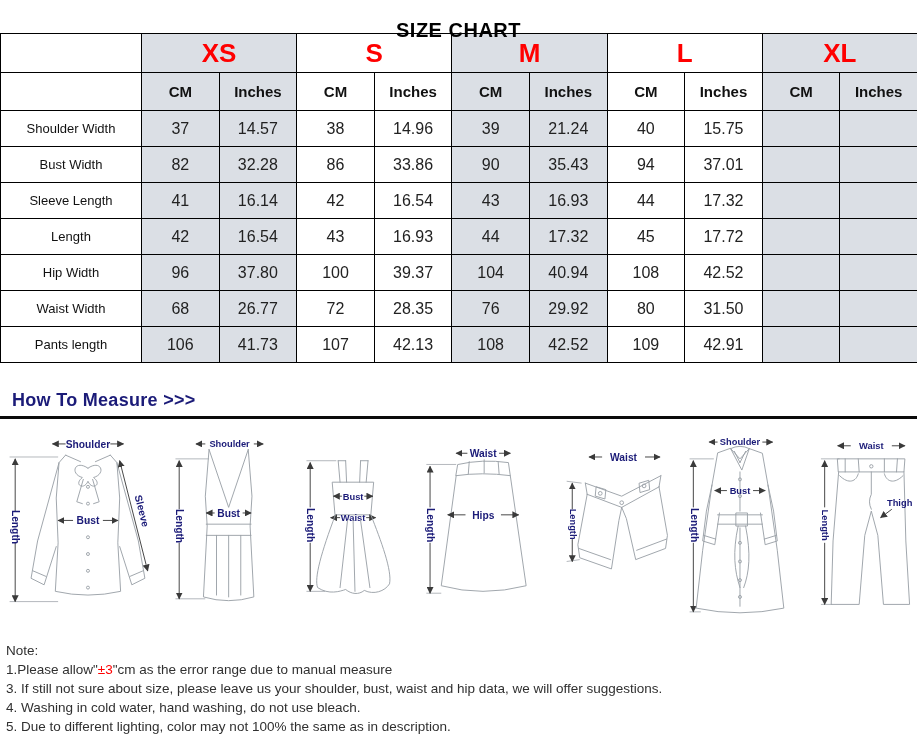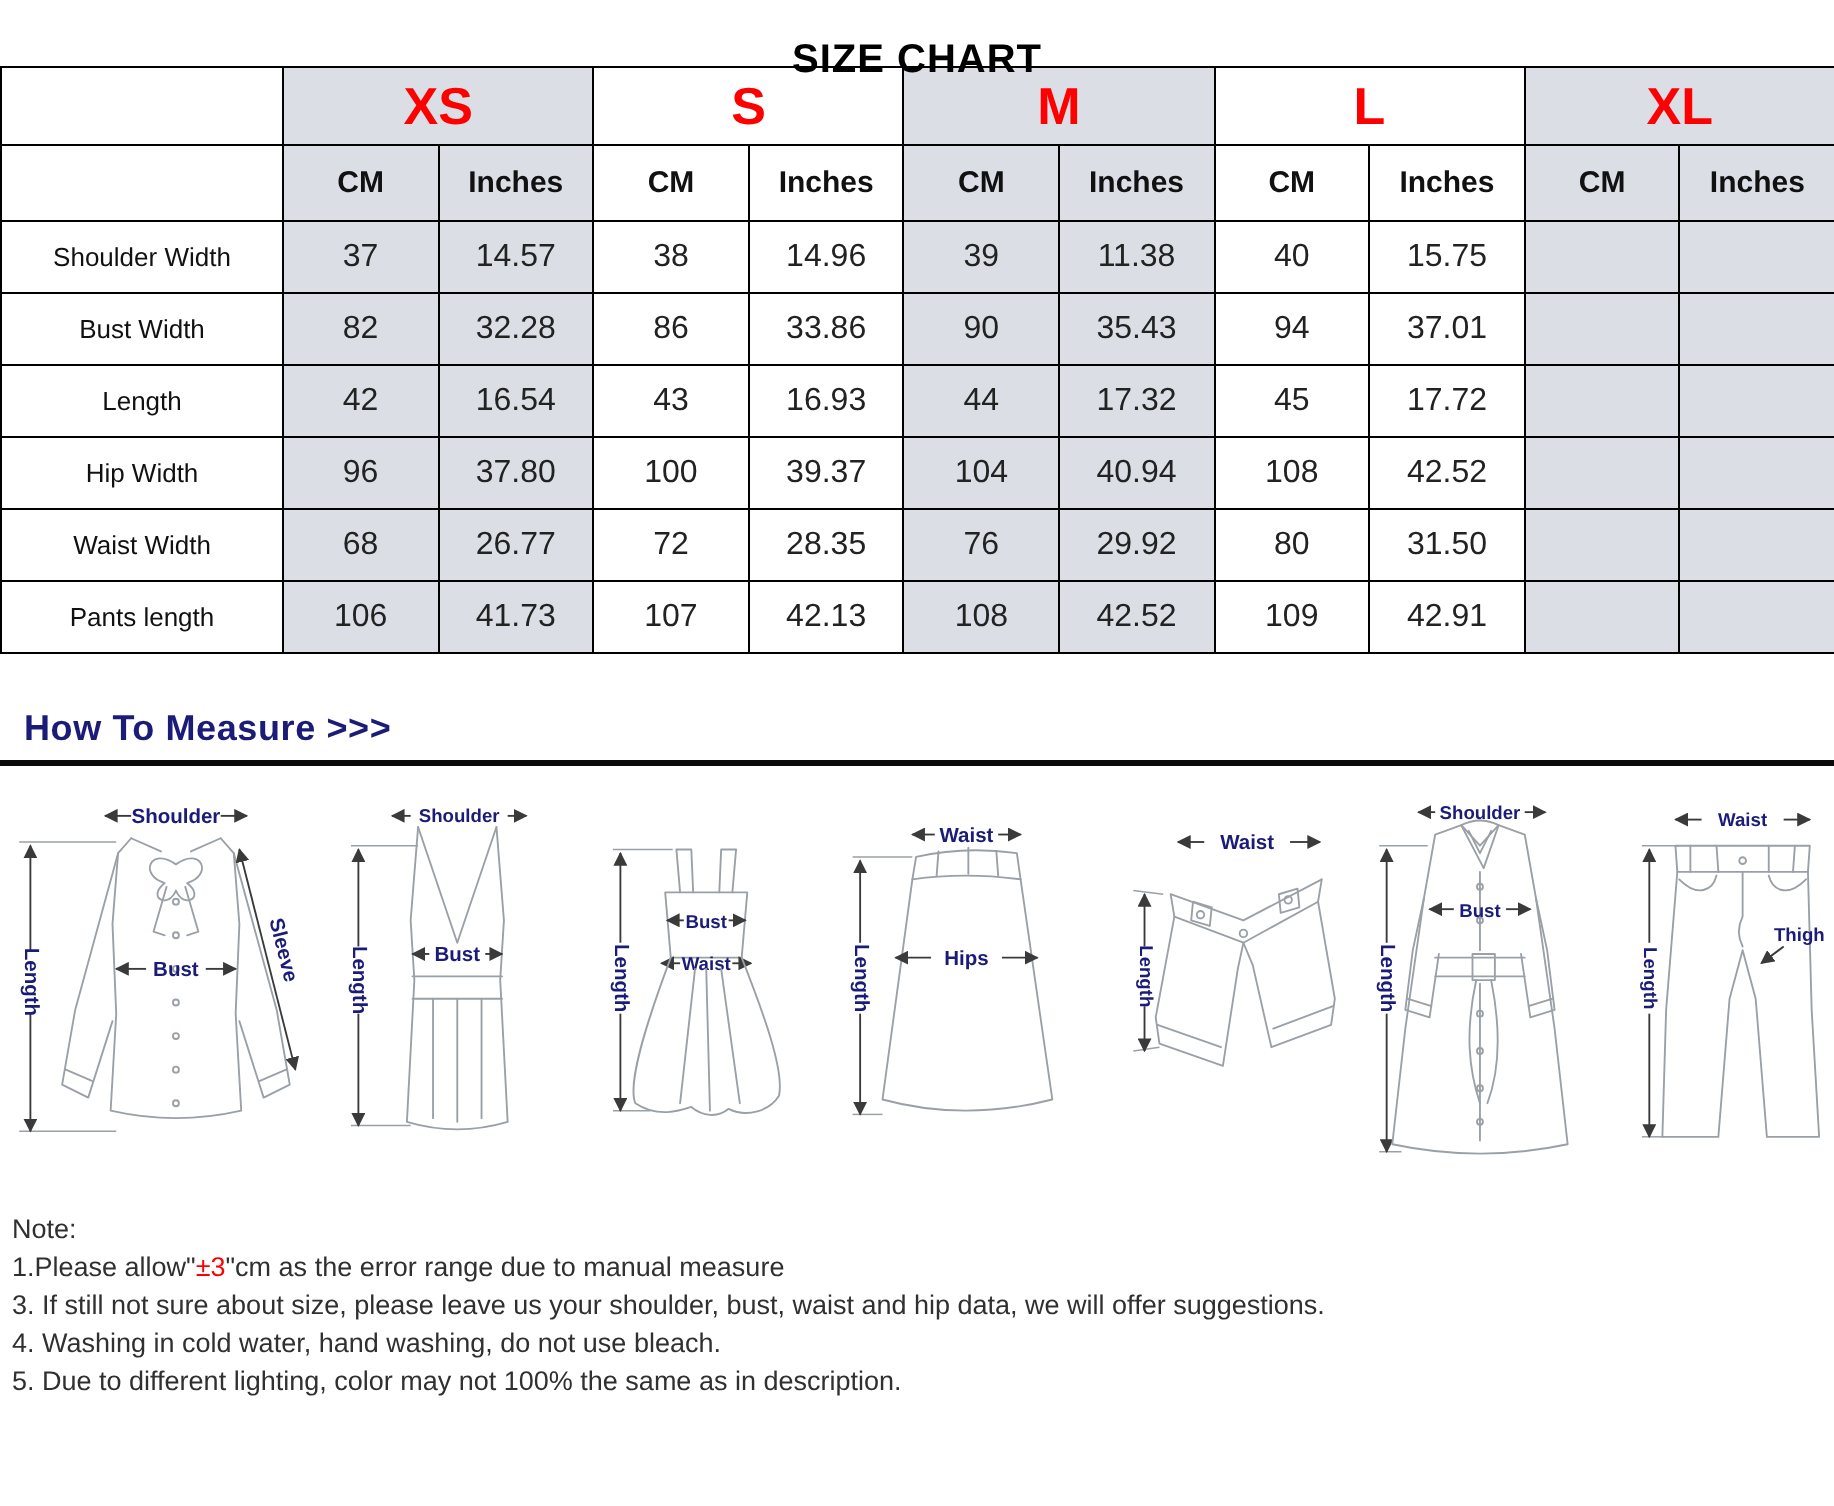--- a/index.html
+++ b/index.html
@@ -105,36 +105,49 @@
         <th class="unit shade">CM</th>
         <th class="unit shade">Inches</th>
       </tr>
       <tr class="r-data">
         <td class="rowlabel">Shoulder Width</td>
         <td class="val shade">37</td>
         <td class="val shade">14.57</td>
         <td class="val">38</td>
         <td class="val">14.96</td>
         <td class="val shade">39</td>
-        <td class="val shade">11.38</td>
+        <td class="val shade">21.24</td>
         <td class="val">40</td>
         <td class="val">15.75</td>
         <td class="val shade"></td>
         <td class="val shade"></td>
       </tr>
       <tr class="r-data">
         <td class="rowlabel">Bust Width</td>
         <td class="val shade">82</td>
         <td class="val shade">32.28</td>
         <td class="val">86</td>
         <td class="val">33.86</td>
         <td class="val shade">90</td>
         <td class="val shade">35.43</td>
         <td class="val">94</td>
         <td class="val">37.01</td>
+        <td class="val shade"></td>
+        <td class="val shade"></td>
+      </tr>
+      <tr class="r-data">
+        <td class="rowlabel">Sleeve Length</td>
+        <td class="val shade">41</td>
+        <td class="val shade">16.14</td>
+        <td class="val">42</td>
+        <td class="val">16.54</td>
+        <td class="val shade">43</td>
+        <td class="val shade">16.93</td>
+        <td class="val">44</td>
+        <td class="val">17.32</td>
         <td class="val shade"></td>
         <td class="val shade"></td>
       </tr>
       <tr class="r-data">
         <td class="rowlabel">Length</td>
         <td class="val shade">42</td>
         <td class="val shade">16.54</td>
         <td class="val">43</td>
         <td class="val">16.93</td>
         <td class="val shade">44</td>

